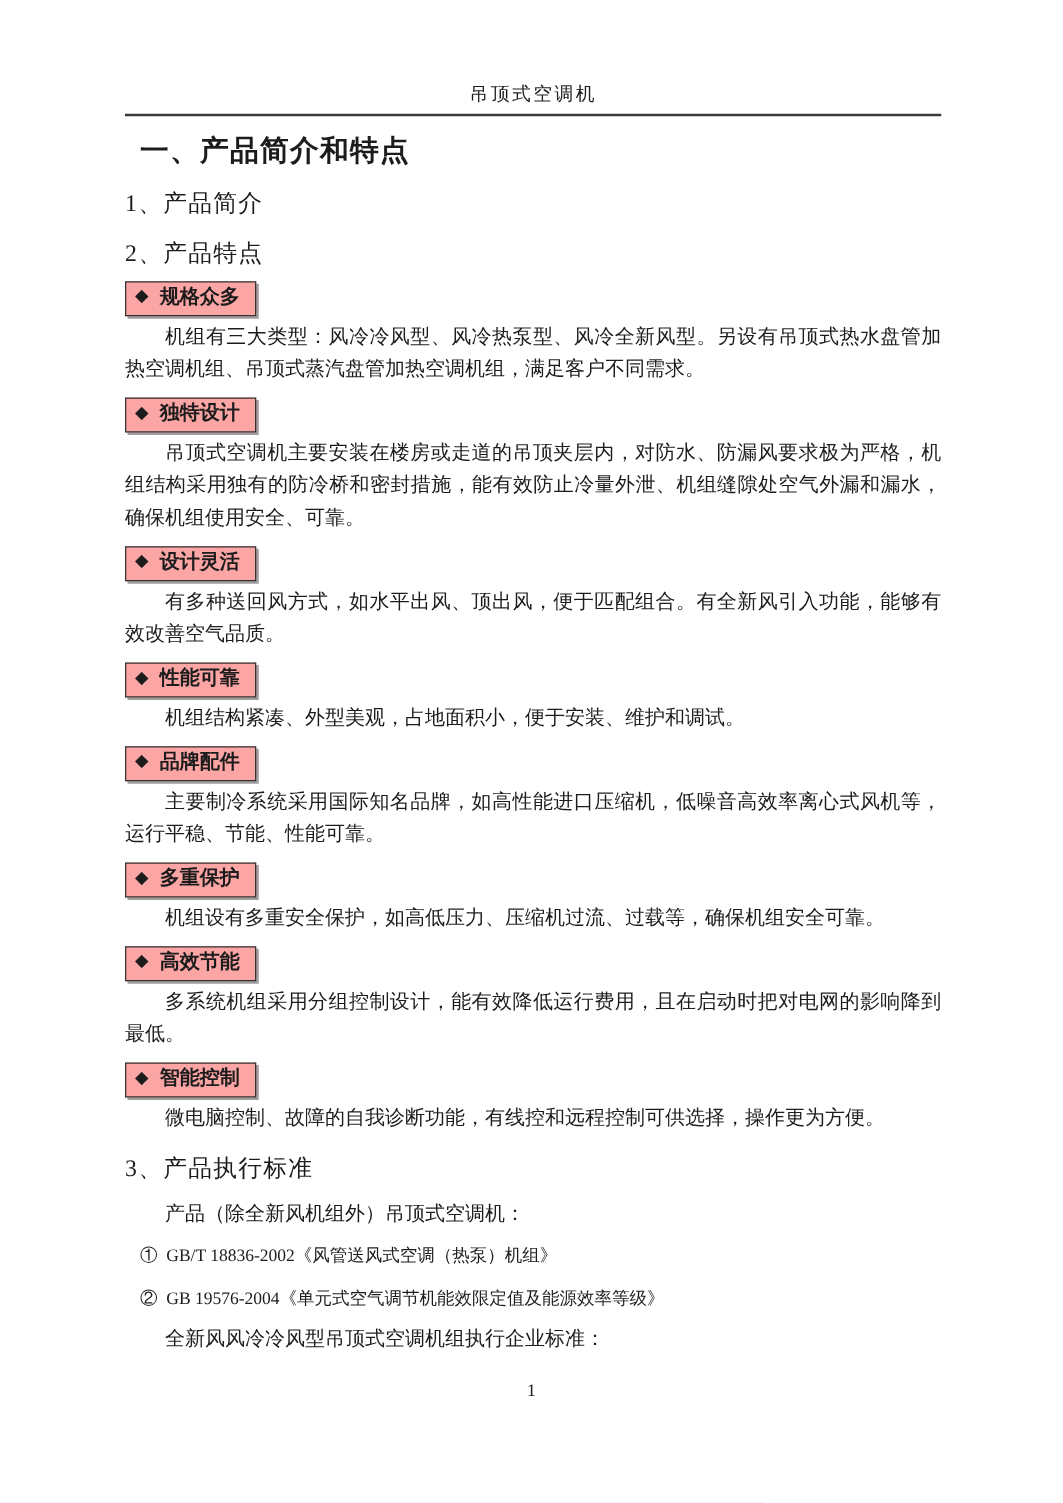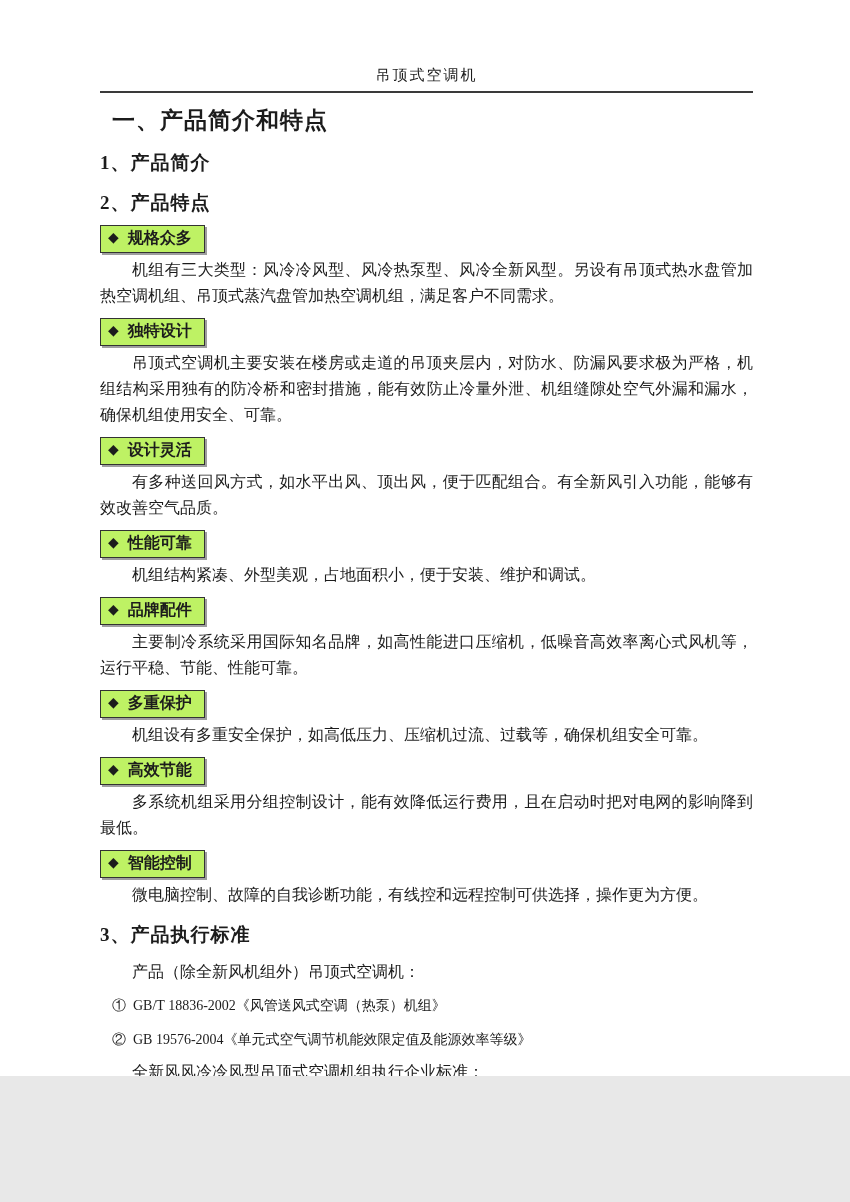--- a/index.html
+++ b/index.html
@@ -1,19 +1,19 @@
 <!DOCTYPE html>
 <html lang="zh"><head>
 <meta charset="utf-8">
 <style>
   html, body { margin: 0; padding: 0; background: #e8e8e8; }
   .page {
     position: relative;
     width: 850px;
-    height: 1076px;
+    height: 1202px;
     margin: 0 auto;
     background: #ffffff;
     overflow: hidden;
     font-family: "Liberation Serif", "DejaVu Serif", serif;
     color: #1c1c1c;
   }
   .content {
     margin: 0 97px 0 100px;
   }
   
@@ -28,37 +28,37 @@
   
   .h1 {
     margin: 12px 0 0 12px;
     font-size: 23px;
     font-weight: bold;
     letter-spacing: 1px;
   }
   .h2 {
     margin: 14px 0 0 0;
     font-size: 19px;
-    font-weight: bold;
+    font-weight: normal;
     letter-spacing: 1px;
   }
   
   .para {
     margin: 8px 0 0 0;
     font-size: 16px;
     line-height: 31px;
     text-indent: 2em;
     text-align: justify;
   }
   
   .feature { margin-top: 9px; }
   .feature-label {
     display: inline-block;
     border: 1px solid #333333;
-    background: #bef264;
+    background: #fca5a5;
     box-shadow: 2px 2px 0 #9e9e9e;
     padding: 1px 12px 2px 7px;
     font-size: 16px;
     font-weight: bold;
     line-height: 22px;
   }
   .feature-label .diamond {
     font-size: 14px;
     margin-right: 9px;
     position: relative;

